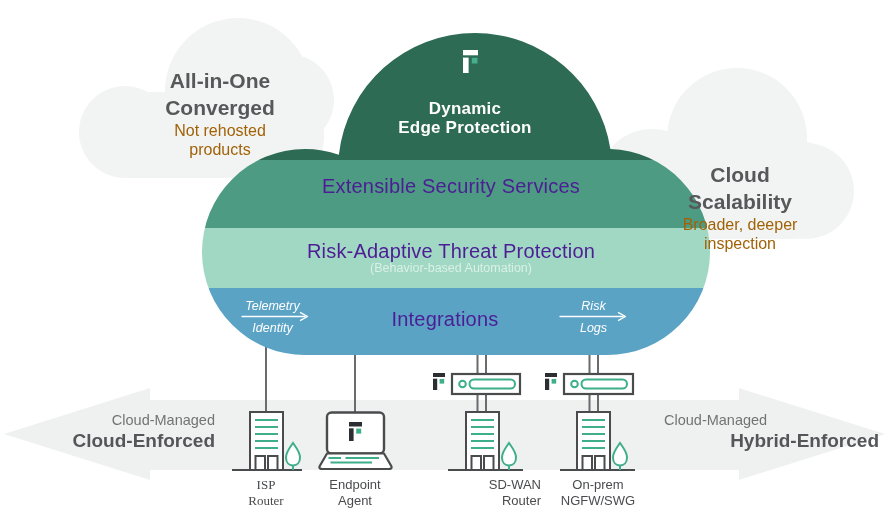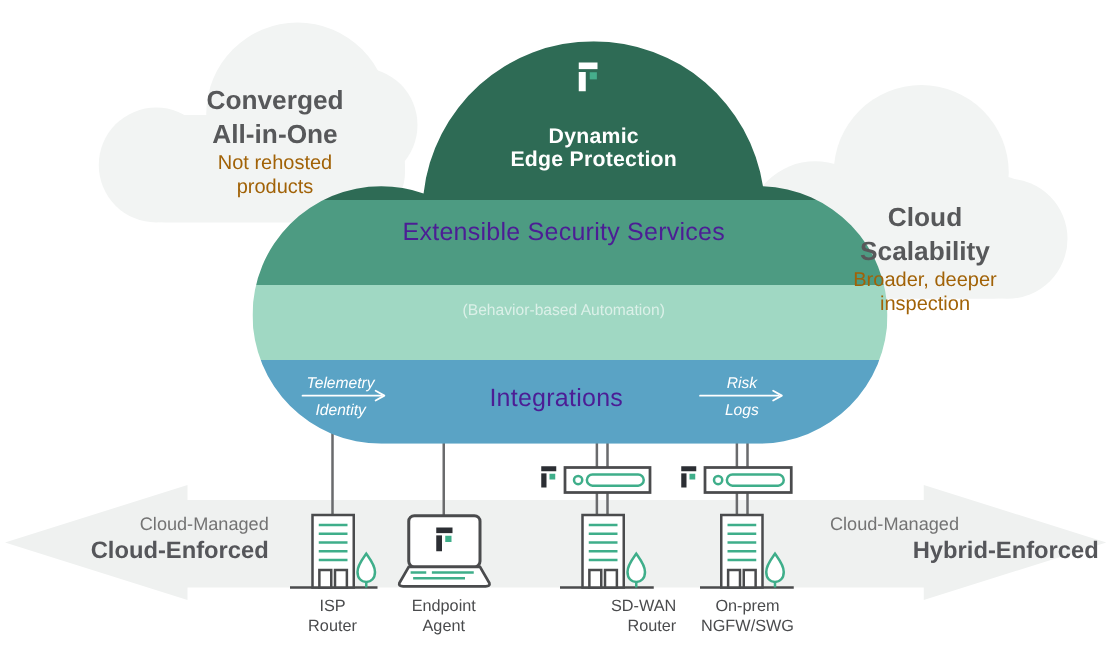--- a/index.html
+++ b/index.html
@@ -135,43 +135,44 @@
       <path d="M5,8 H28 M5,15 H28 M5,22 H28 M5,29 H28 M5,36 H28" stroke="#3FAE8A" stroke-width="2" fill="none"></path>
       <rect x="5.5" y="44" width="9.5" height="14" fill="#FFFFFF" stroke="#4A4B4D" stroke-width="2"></rect>
       <rect x="18" y="44" width="9.5" height="14" fill="#FFFFFF" stroke="#4A4B4D" stroke-width="2"></rect>
       <path d="M43,31 C46.5,36 50,40 50,45.5 C50,50.5 47,53.5 43,53.5 C39,53.5 36,50.5 36,45.5 C36,40 39.5,36 43,31 Z" fill="#FFFFFF" stroke="#3FAE8A" stroke-width="2"></path>
       <line x1="43" y1="53.5" x2="43" y2="58" stroke="#3FAE8A" stroke-width="2"></line>
     </g>
   </g>
 </svg>
 
 <div class="abs ctr" style="left:105px;top:67px;width:230px;">
+  <div class="cloud-title">All-in-One</div>
   <div class="cloud-title">Converged</div>
-  <div class="cloud-title">All-in-One</div>
   <div class="cloud-sub">Not rehosted</div>
   <div class="cloud-sub">products</div>
 </div>
 
 <div class="abs ctr" style="left:625px;top:115px;width:230px;margin-top:46px;">
   <div class="cloud-title">Cloud</div>
   <div class="cloud-title">Scalability</div>
   <div class="cloud-sub">Broader, deeper</div>
   <div class="cloud-sub">inspection</div>
 </div>
 
-<div class="abs ctr" style="left:365px;top:99px;width:220px;">
+<div class="abs ctr" style="left:355px;top:99px;width:220px;">
   <div class="dome-title">Dynamic</div>
   <div class="dome-title">Edge Protection</div>
 </div>
 
 <div class="abs ctr" style="left:250px;top:176px;width:402px;">
   <div class="band-title">Extensible Security Services</div>
 </div>
 
 <div class="abs ctr" style="left:250px;top:241px;width:402px;">
+  <div class="band-title">Risk-Adaptive Threat Protection</div>
   <div class="band-sub dim">(Behavior-based Automation)</div>
 </div>
 
 <div class="abs ctr band-title" style="left:345px;top:309px;width:200px;">Integrations</div>
 
 <div class="abs ctr flow-label" style="left:230px;top:299px;width:85px;">Telemetry</div>
 <div class="abs ctr flow-label" style="left:230px;top:321px;width:85px;">Identity</div>
 
 <div class="abs ctr flow-label" style="left:551px;top:299px;width:85px;">Risk</div>
 <div class="abs ctr flow-label" style="left:551px;top:321px;width:85px;">Logs</div>
@@ -179,21 +180,21 @@
 <div class="abs" style="left:10px;top:411px;width:205px;text-align:right;">
   <div class="dir-managed">Cloud-Managed</div>
   <div class="dir-enforced">Cloud-Enforced</div>
 </div>
 
 <div class="abs" style="left:664px;top:411px;width:215px;text-align:left;">
   <div class="dir-managed">Cloud-Managed</div>
   <div class="dir-enforced">Hybrid-Enforced</div>
 </div>
 
-<div class="abs ctr dev-label" style="left:211px;top:477px;width:110px;">
+<div class="abs ctr dev-label" style="left:211px;top:477px;width:110px;font-family:Liberation Serif, serif;">
   <div>ISP</div>
   <div>Router</div>
 </div>
 <div class="abs ctr dev-label" style="left:300px;top:477px;width:110px;">
   <div>Endpoint</div>
   <div>Agent</div>
 </div>
 <div class="abs ctr dev-label" style="left:431px;top:477px;width:110px;text-align:right;">
   <div>SD-WAN</div>
   <div>Router</div>

